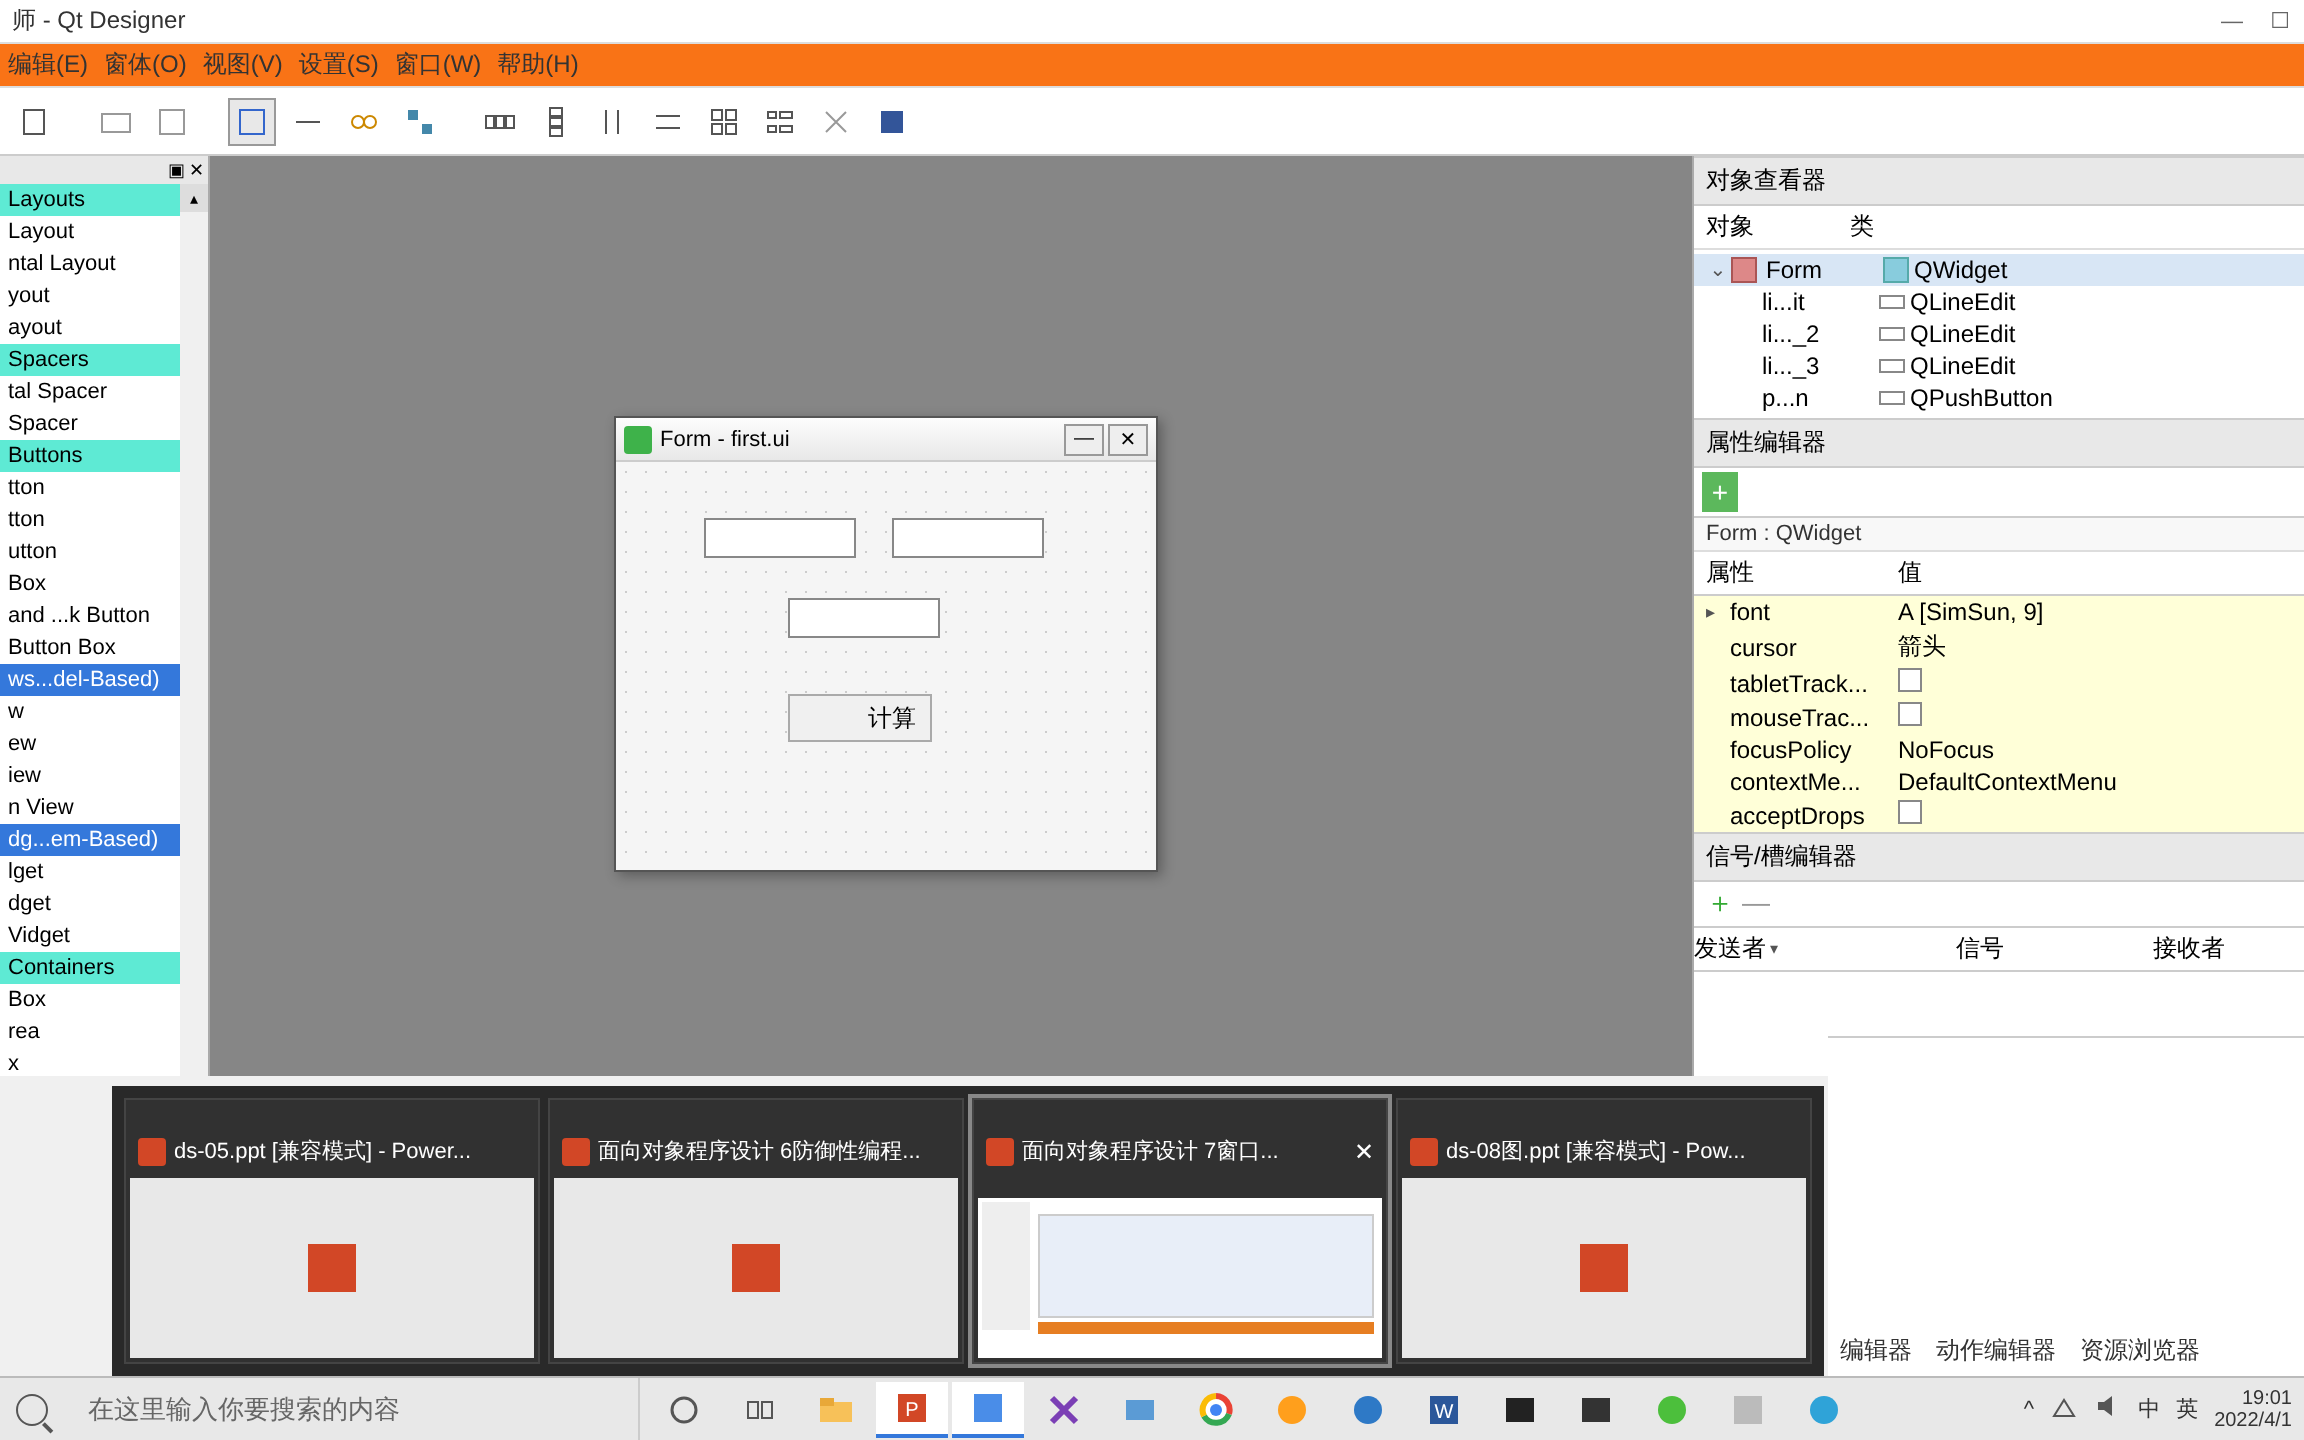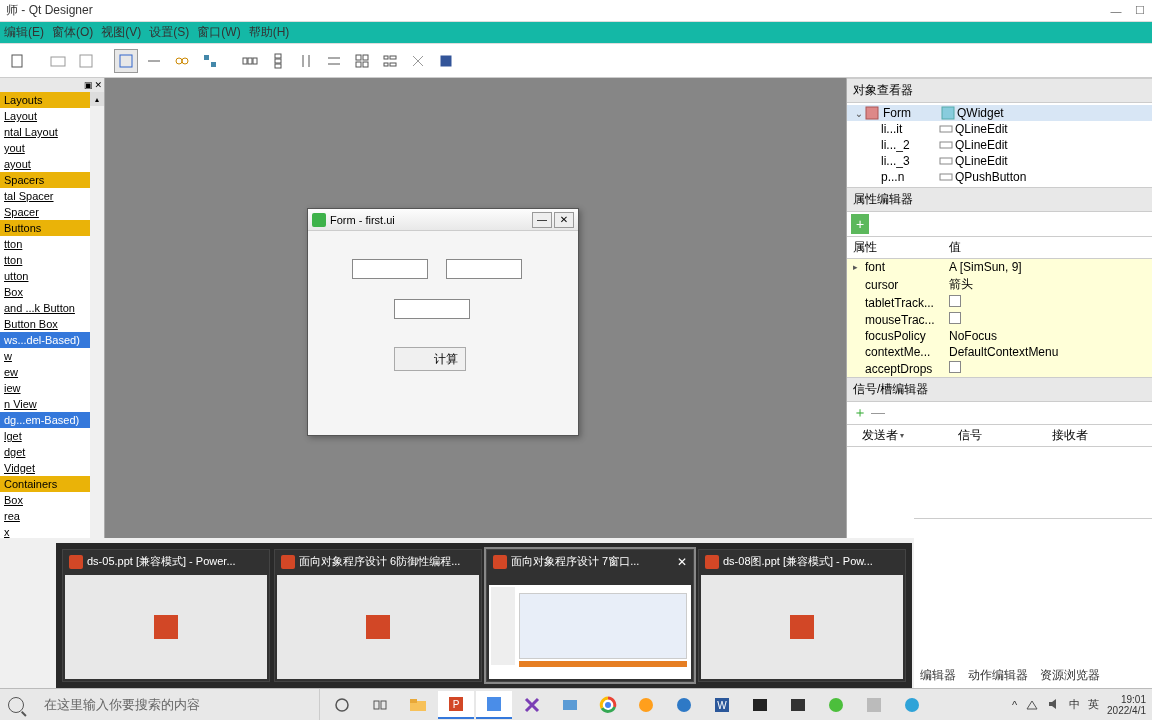--- a/index.html
+++ b/index.html
@@ -4,39 +4,39 @@
 <style>
 * { box-sizing: border-box; margin: 0; padding: 0; font-family: "Microsoft YaHei", SimSun, sans-serif; }
 body { width: 1152px; height: 720px; overflow: hidden; background: #f0f0f0; position: relative; }
 
 
 .titlebar { height: 22px; background: #fff; display: flex; align-items: center; padding-left: 6px; font-size: 12px; color: #333; border-bottom: 1px solid #ddd; }
 .titlebar .win-controls { margin-left: auto; display: flex; }
 .titlebar .win-btn { width: 24px; height: 20px; display: flex; align-items: center; justify-content: center; font-size: 11px; color: #666; }
 
 
-.menubar { height: 22px; background: #14b8a6; display: flex; align-items: center; padding: 0 4px; font-size: 12px; color: #333; gap: 8px; border-bottom: 1px solid #ddd; }
+.menubar { height: 22px; background: #f97316; display: flex; align-items: center; padding: 0 4px; font-size: 12px; color: #333; gap: 8px; border-bottom: 1px solid #ddd; }
 .menubar span { cursor: default; }
 
 
 .toolbar { height: 34px; background: #fff; display: flex; align-items: center; padding: 0 6px; gap: 4px; border-bottom: 1px solid #ccc; }
 .tool-btn { width: 24px; height: 24px; display: flex; align-items: center; justify-content: center; border: 1px solid transparent; }
 .tool-btn.active { border: 1px solid #999; background: #e8e8e8; }
 .tool-sep { width: 8px; }
 .tool-icon { width: 16px; height: 16px; }
 
 
 .main { display: flex; height: 460px; }
 
 
 .widgetbox { width: 105px; background: #fff; border-right: 1px solid #aaa; position: relative; overflow: hidden; font-size: 12px; }
 .wb-header { height: 14px; background: #e8e8e8; display: flex; justify-content: flex-end; align-items: center; padding-right: 2px; gap: 2px; font-size: 9px; }
 .wb-list { overflow-y: auto; height: calc(100% - 14px); }
-.wb-cat { background: #eab308; padding: 2px 4px; font-size: 11px; color: #000; }
-.wb-item { padding: 2px 4px; font-size: 11px; color: #000; white-space: nowrap; text-decoration: underline; }
+.wb-cat { background: #5eead4; padding: 2px 4px; font-size: 11px; color: #000; }
+.wb-item { padding: 2px 4px; font-size: 11px; color: #000; white-space: nowrap; }
 .wb-scroll { position: absolute; right: 0; top: 14px; width: 14px; bottom: 0; background: #f0f0f0; }
 .wb-scroll-up { height: 14px; background: #ddd; display:flex;align-items:center;justify-content:center;font-size:8px;}
 
 
 .canvas { flex: 1; background: #868686; position: relative; }
 
 
 .form-win { position: absolute; left: 202px; top: 130px; width: 272px; height: 228px; background: #fff; border: 1px solid #555; box-shadow: 2px 2px 6px rgba(0,0,0,0.3); }
 .form-title { height: 22px; background: linear-gradient(#fdfdfd,#e8e8e8); display: flex; align-items: center; padding: 0 4px; font-size: 11px; border-bottom: 1px solid #ccc; }
 .form-title .qt-icon { width: 14px; height: 14px; background: #3eb24a; border-radius: 2px; margin-right: 4px; }
@@ -67,35 +67,35 @@
 .prop-table-header span:first-child { width: 96px; }
 .prop-row { display: flex; padding: 1px 6px; align-items: center; }
 .prop-row.yellow { background: #ffffd8; }
 .prop-row .pname { width: 96px; display: flex; align-items: center; }
 .prop-row .pexpand { width: 12px; font-size: 9px; color: #555; }
 .prop-row .pval { flex: 1; }
 .checkbox { width: 12px; height: 12px; border: 1px solid #888; background: #fff; display:inline-block; }
 .signal-tools { padding: 2px 6px; display:flex; gap:4px; }
 .sig-add { color:#3a3; font-size:14px; }
 .sig-del { color:#999; font-size:14px; }
-.sig-header { display: flex; padding: 2px 15px; border-top: 1px solid #ccc; border-bottom: 1px solid #ccc; }
+.sig-header { display: flex; padding: 2px 0; border-top: 1px solid #ccc; border-bottom: 1px solid #ccc; text-align: center; }
 .sig-col1 { width: 96px; display:flex; align-items:center; }
 .sig-col2 { width: 94px; }
 .sig-col3 { flex: 1; }
 .sig-dd { font-size:8px; color:#555; margin-left:2px;}
 
 
 .bottom-tabs { position: absolute; right: 0; bottom: 32px; height: 170px; width: 238px; background:#fff; border-top:1px solid #ccc; display:flex; align-items:flex-end; justify-content:flex-start; padding:0 6px; gap:12px; font-size:12px; color:#333;}
 .bottom-tabs span { padding: 4px 0; }
 
 
 .task-previews { position: absolute; left: 56px; bottom: 32px; height: 145px; display: flex; gap: 4px; background: rgba(30,30,30,0.95); padding: 6px; }
 .preview { width: 208px; background: rgba(50,50,50,0.9); border: 1px solid #444; display: flex; flex-direction: column; }
 .preview.active { outline: 2px solid #888; gap: 10px; }
-.preview-title { display: flex; align-items: center; padding: 4px 6px; font-size: 11px; color: #fff; gap: 4px; }
+.preview-title { display: flex; align-items: center; padding: 4px 6px; font-size: 11px; color: #fff; gap: 4px; margin-top: 14px; }
 .preview-title .pp-icon { width: 14px; height: 14px; background: #d24726; border-radius: 2px; }
 .preview-title .pclose { margin-left: auto; color: #fff; font-size: 12px; }
 .preview-thumb { flex: 1; background: #e8e8e8; margin: 2px; display:flex;align-items:center;justify-content:center; position:relative; }
 .pp-big { width: 24px; height: 24px; background: #d24726; }
 .slide-thumb { width: 100%; height: 100%; background: #fff; position:relative; }
 .slide-sidebar { position:absolute; left:2px; top:2px; bottom:14px; width:24px; background:#eee; }
 .slide-main { position:absolute; left:30px; right:4px; top:8px; bottom:20px; background:#e8eef8; border:1px solid #ccc; }
 .slide-orange { position:absolute; left:30px; right:4px; bottom:12px; height:6px; background:#e67e22; }
 
 
@@ -284,20 +284,24 @@
         <div class="form-input" style="left:86px; top:68px;"></div>
         <div class="form-btn" style="left:86px; top:116px;">
             <span>计算</span>
           </div>
       </div>
     </div>
   </div>
 
   <div class="right">
     <div class="panel-title">对象查看器</div>
+    <div class="obj-header">
+      <span>对象</span>
+      <span>类</span>
+    </div>
     <div class="obj-tree" id="obj-tree">
         <div class="obj-row selected">
           <span class="obj-expand">⌄</span>
           <svg class="obj-icon" viewBox="0 0 14 14">
             <rect x="1" y="1" width="12" height="12" fill="#d88" stroke="#a55"></rect>
           </svg>
           <span class="obj-name">Form</span>
           <svg class="obj-class-icon" viewBox="0 0 14 14">
             <rect x="1" y="1" width="12" height="12" fill="#8cd" stroke="#5aa"></rect>
           </svg>
@@ -334,20 +338,21 @@
             <rect x="1" y="4" width="12" height="6" fill="none" stroke="#888"></rect>
           </svg>
           <span>QPushButton</span>
         </div>
       </div>
 
     <div class="panel-title">属性编辑器</div>
     <div class="prop-filter">
       <div class="prop-add">+</div>
     </div>
+    <div class="prop-classline">Form : QWidget</div>
     <div class="prop-table-header">
       <span>属性</span>
       <span>值</span>
     </div>
     <div id="prop-rows">
         <div class="prop-row yellow">
           <span class="pname"><span class="pexpand">▸</span>font</span>
           <span class="pval">A  [SimSun, 9]</span>
         </div>
         <div class="prop-row yellow">

